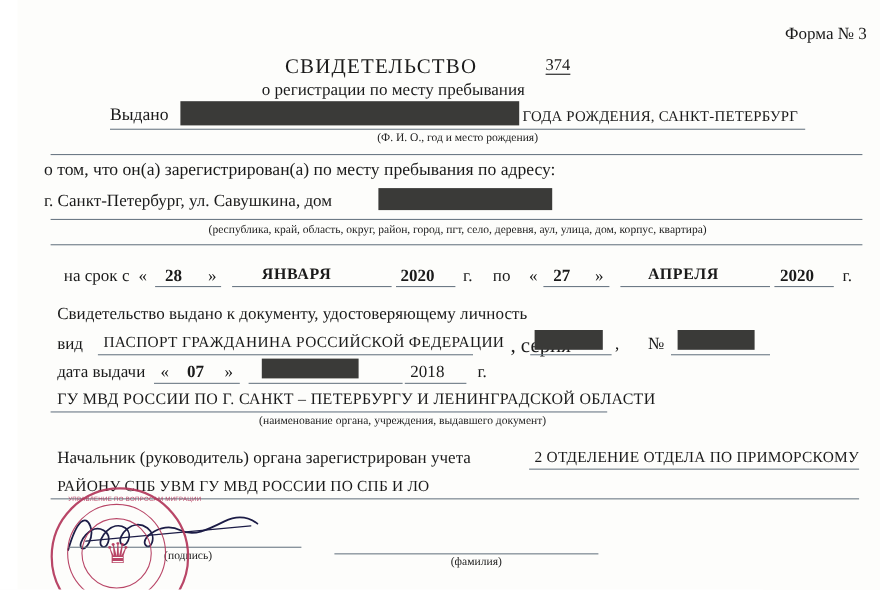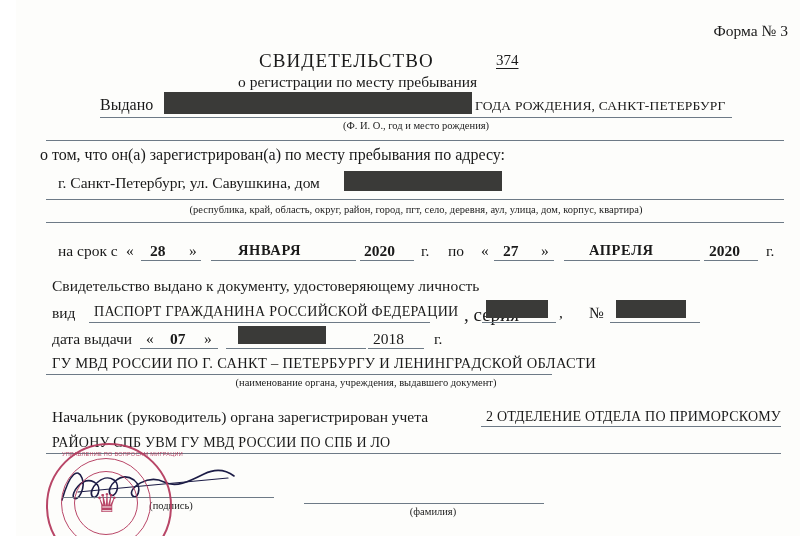--- a/index.html
+++ b/index.html
@@ -106,21 +106,21 @@
     left: 30px;
     top: 140px;
     width: 738px;
   }
   #line-registered {
     left: 24px;
     top: 146px;
     font-size: 16px;
   }
   #line-address {
-    left: 42px;
+    left: 24px;
     top: 174px;
     font-size: 15.5px;
   }
   #addr-redact {
     left: 328px;
     top: 171px;
     width: 158px;
     height: 20px;
   }
   #rule-addr {

